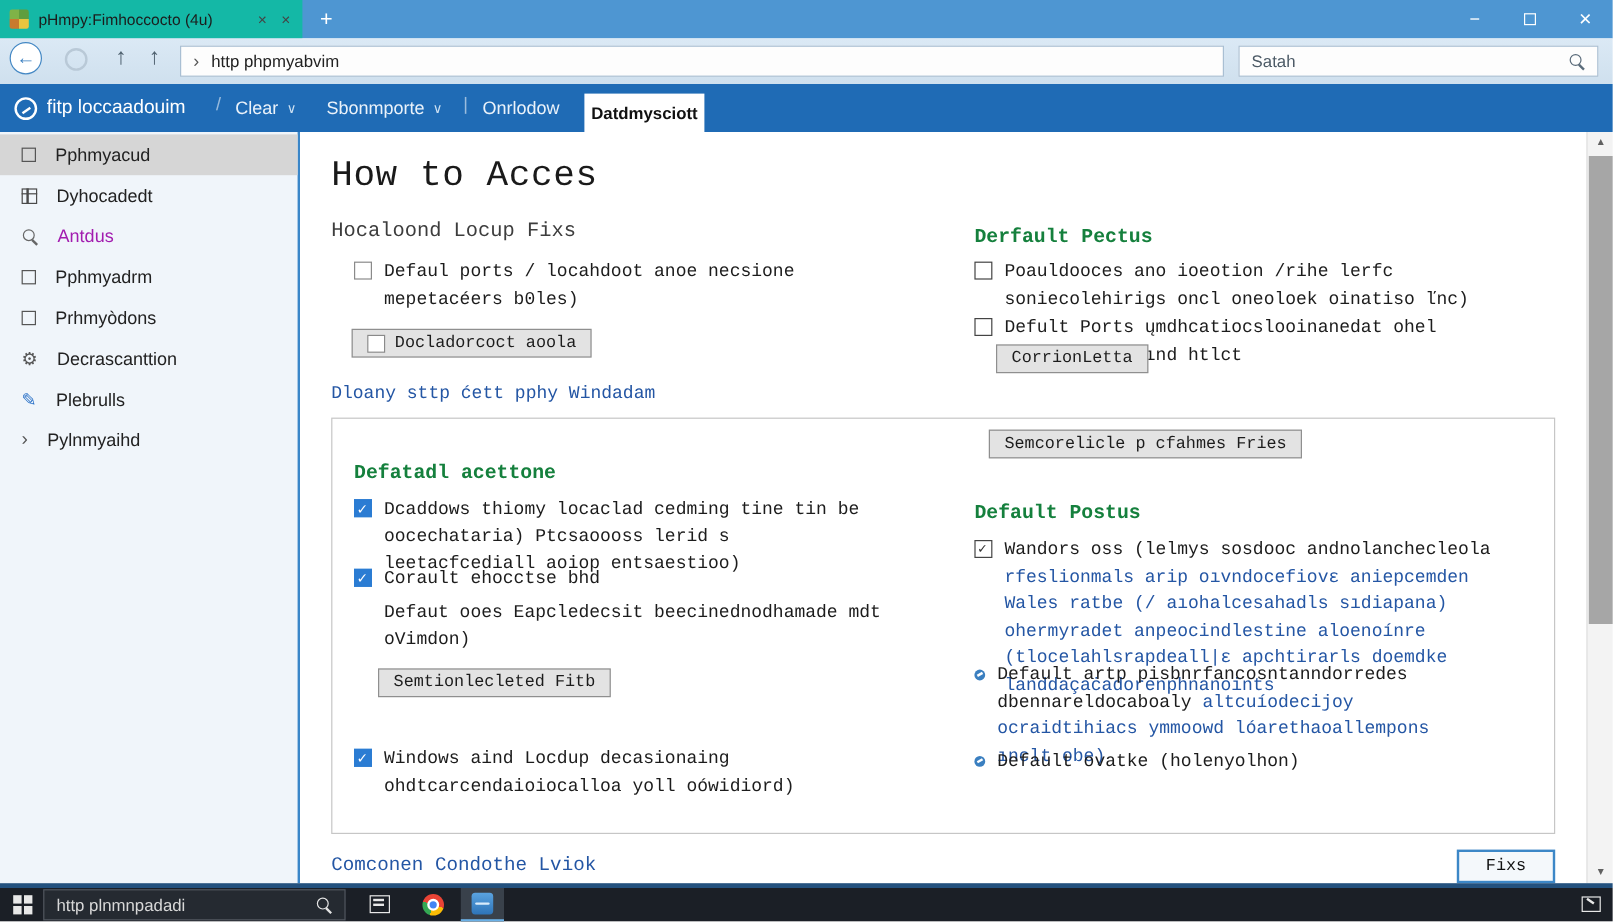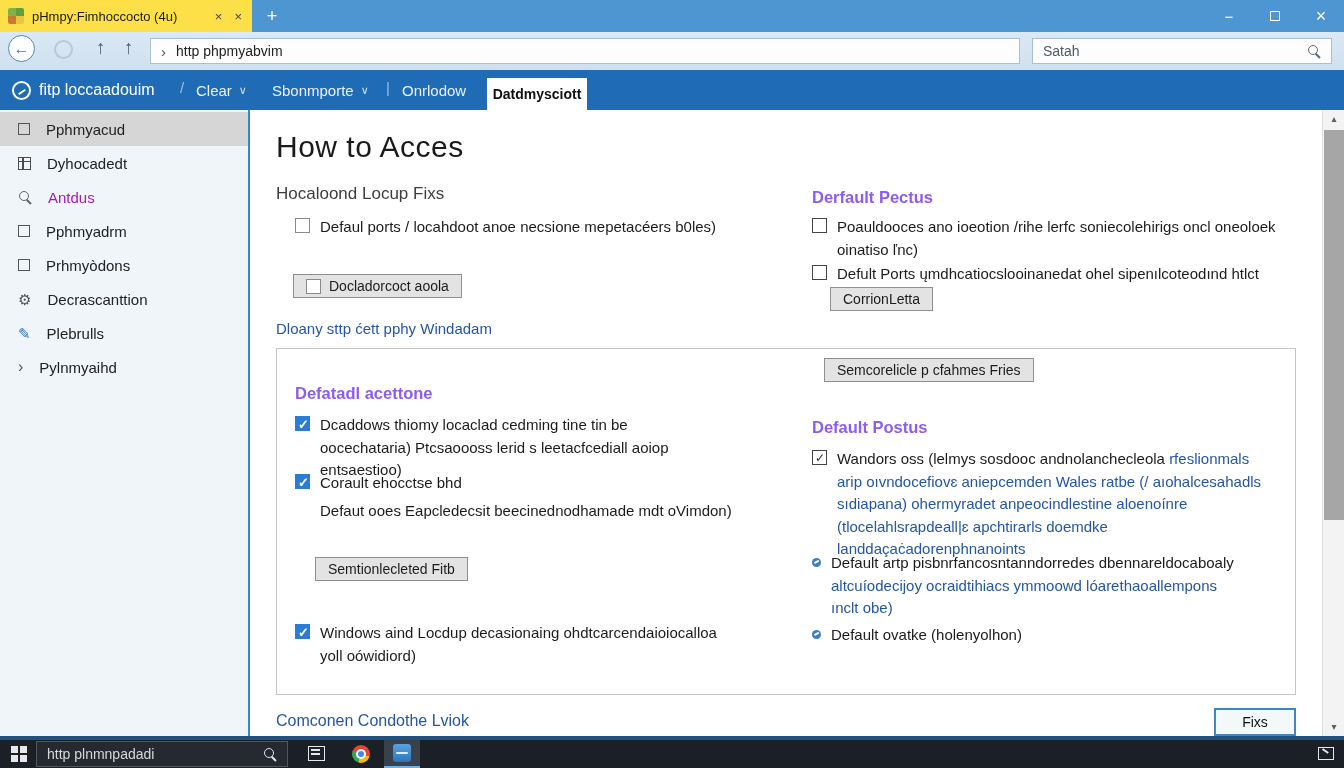--- a/index.html
+++ b/index.html
@@ -2,21 +2,21 @@
 <html><head>
 <meta charset="utf-8">
 <style>
   * { margin:0; padding:0; box-sizing:border-box; }
   html,body { width:1344px; height:768px; }
   body { font-family:"Liberation Sans", sans-serif; overflow:hidden; }
   #screen { position:relative; width:1344px; height:768px; background:#fff; overflow:hidden; }
 
   
   .titlebar { position:absolute; left:0; top:0; width:1344px; height:32px; background:#4e96d2; }
-  .tab { position:absolute; left:0; top:0; width:252px; height:32px; background:#fde047; display:flex; align-items:center; padding:0 8px; gap:8px; }
+  .tab { position:absolute; left:0; top:0; width:252px; height:32px; background:#14b8a6; display:flex; align-items:center; padding:0 8px; gap:8px; }
   .favicon { width:16px; height:16px; background:conic-gradient(#5f9e3e 0 25%, #e8c53f 25% 50%, #c97a2e 50% 75%, #7fb347 75%); border-radius:2px; flex:none; }
   .tab-title { font-size:13px; color:#1c1c1c; white-space:nowrap; overflow:hidden; flex:1; }
   .tab-x { font-size:13px; color:#444; padding:0 2px; }
   .newtab { position:absolute; left:258px; top:4px; width:28px; height:24px; color:#fff; font-size:18px; text-align:center; line-height:24px; }
   .wincontrols { position:absolute; right:0; top:0; height:32px; display:flex; align-items:center; }
   .winbtn { width:46px; height:32px; display:flex; align-items:center; justify-content:center; color:#fff; font-size:15px; }
   .maxbox { width:10px; height:10px; border:1.5px solid #fff; }
 
   
   .toolbar { position:absolute; left:0; top:32px; width:1344px; height:38px; background:linear-gradient(#dbe9f5,#cfe0ee); display:flex; align-items:center; }
@@ -50,24 +50,24 @@
   .tbl { width:13px; height:13px; border:1.6px solid #4a4a4a; position:relative; flex:none; }
   .tbl::before { content:""; position:absolute; left:-1px; right:-1px; top:3.2px; height:1.6px; background:#4a4a4a; }
   .tbl::after { content:""; position:absolute; top:-1px; bottom:-1px; left:3.2px; width:1.6px; background:#4a4a4a; }
   .smag { color:#666; transform:scale(1.0); }
   .gear { font-size:15px; color:#555; line-height:1; }
   .pen { font-size:15px; color:#2b72c8; line-height:1; }
   .chev { font-size:16px; color:#555; line-height:1; }
   .blue-label { color:#a21caf; }
 
   
-  .content { position:absolute; left:252px; top:110px; width:1070px; height:626px; background:#fff; }
+  .content { position:absolute; left:252px; top:110px; width:1070px; height:626px; background:#fff;font-family:Liberation Mono, monospace; }
   h1.pagetitle { position:absolute; left:24px; top:20px; font-size:30px; font-weight:400; color:#1a1a1a; letter-spacing:.5px; }
   .subhead { position:absolute; font-size:17px; color:#3d3d3d; }
-  .bold-head { position:absolute; font-size:16.5px; font-weight:700; color:#8b5cf6; }
+  .bold-head { position:absolute; font-size:16.5px; font-weight:700; color:#15803d; }
   .cbrow { position:absolute; display:flex; gap:10px; font-size:15px; color:#1c1c1c; line-height:1.5; }
   .cb { width:15px; height:15px; border:1px solid #8a8a8a; background:#fff; flex:none; margin-top:2px; position:relative; }
   .cb.on { background:#2b7cd3; border-color:#2b7cd3; }
   .cb.on::after { content:"✓"; position:absolute; left:2px; top:-2px; color:#fff; font-size:13px; font-weight:700; }
   .cb.dk { border-color:#444; }
   .cb.dk::after { content:"✓"; position:absolute; left:2px; top:-2px; color:#333; font-size:12px; }
   .graybtn { position:absolute; background:#e3e3e3; border:1px solid #8f8f8f; font-size:14px; color:#1c1c1c; display:flex; align-items:center; justify-content:center; gap:8px; padding:0 12px; height:24px; }
   .link { position:absolute; color:#2456a4; font-size:15px; }
   .panel { position:absolute; left:24px; top:238px; width:1020px; height:347px; border:1px solid #c6c6c6; }
   .bullet { width:9px; height:9px; border-radius:50%; background:#3a7fc0; flex:none; margin-top:6px; position:relative; }

